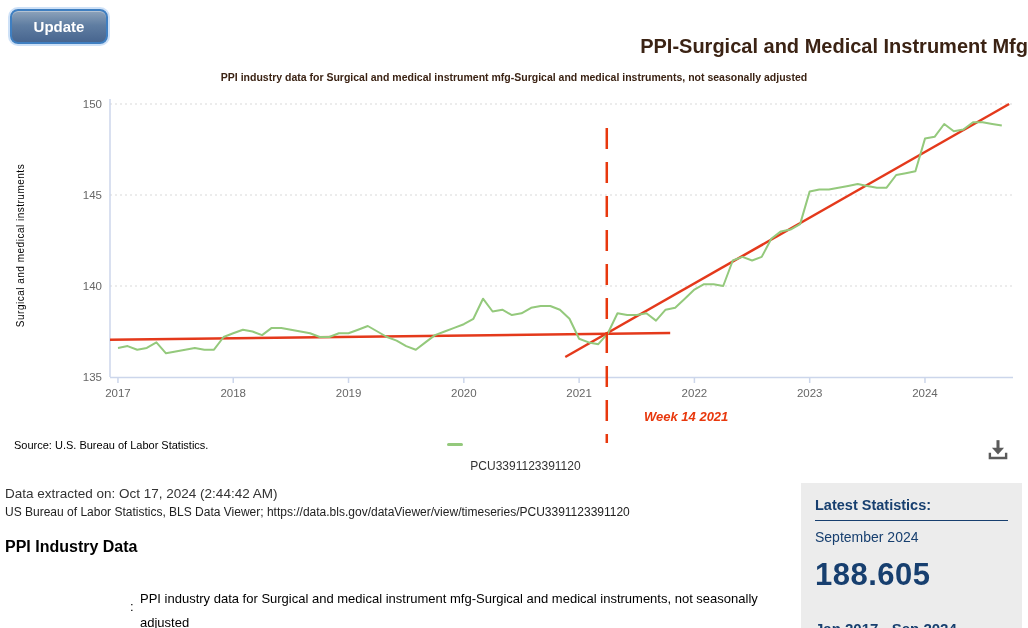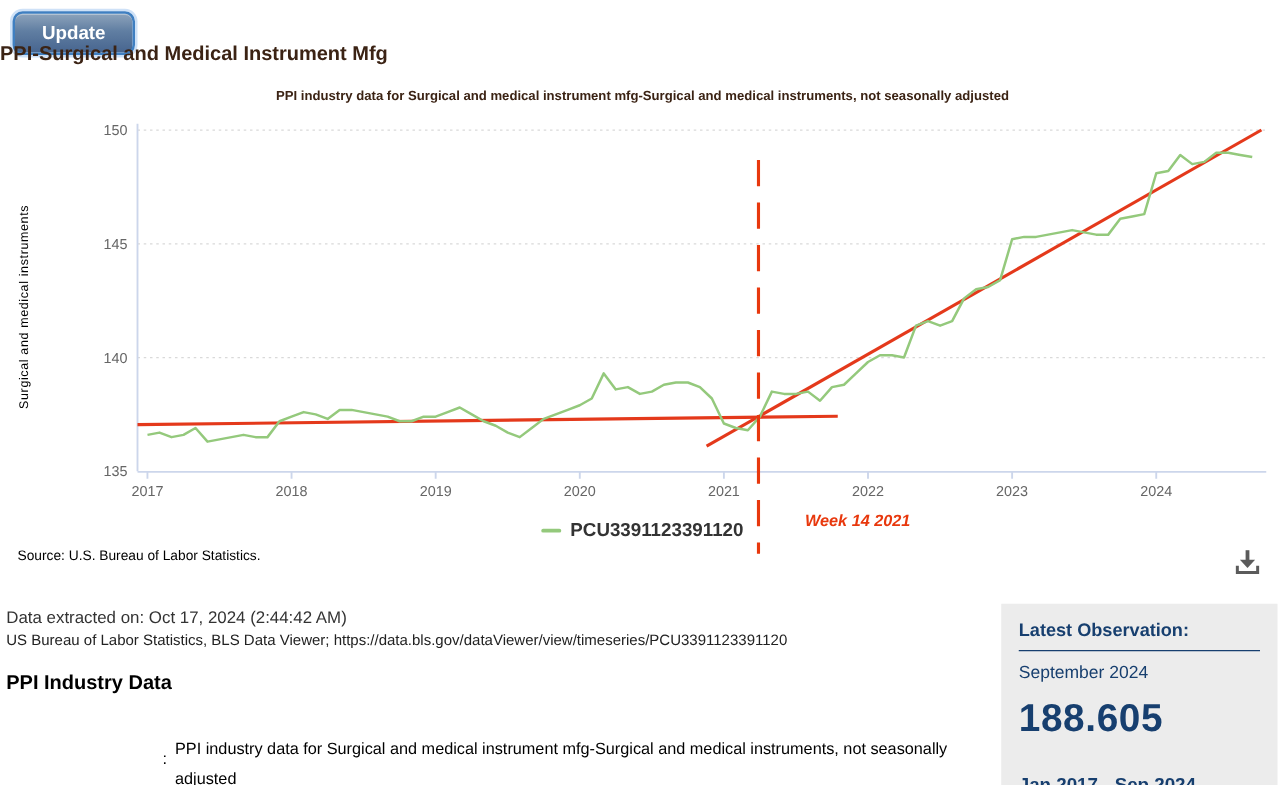--- a/index.html
+++ b/index.html
@@ -7,41 +7,41 @@
         font-family:"Liberation Sans",sans-serif;}
 
   
   .update-btn{position:absolute;left:10px;top:9px;width:98px;height:35px;border-radius:8px;
     border:2px solid #3f7fc1;background:linear-gradient(#8da3bb,#607ea2 45%,#47658f);
     color:#fff;font-weight:bold;font-size:15px;font-family:"Liberation Sans",sans-serif;
     box-shadow:0 0 0 2px rgba(165,200,240,.55), inset 0 1px 0 rgba(255,255,255,.35);
     cursor:pointer;}
 
   
-  .chart-title{position:absolute;left:0;right:0;top:35px;text-align:left;
-    font-size:16px;font-weight:bold;color:#3b2314;}
+  .chart-title{position:absolute;left:0;right:0;top:35px;text-align:right;
+    font-size:20px;font-weight:bold;color:#3b2314;}
   .chart-subtitle{position:absolute;left:0;right:0;top:71px;text-align:center;
     font-size:10.5px;font-weight:bold;color:#3b2314;}
   .ytitle{position:absolute;top:240px;left:-120px;width:280px;text-align:center;
     transform:rotate(-90deg);font-size:10px;color:#000;letter-spacing:.5px;}
 
   
   #plot{position:absolute;left:0;top:85px;}
   #plot .grid{stroke:#d9d9d9;stroke-width:1;stroke-dasharray:2,3;}
   #plot .axis{stroke:#ccd6eb;stroke-width:1.5;fill:none;}
   #plot .xlab{fill:#666;font-size:11.5px;text-anchor:middle;font-family:"Liberation Sans",sans-serif;}
   #plot .ylab{fill:#666;font-size:11.5px;text-anchor:end;font-family:"Liberation Sans",sans-serif;}
   #plot .series-green{fill:none;stroke:#94c97c;stroke-width:2;stroke-linejoin:round;}
   #plot .trend{stroke:#e4391b;stroke-width:2.5;}
   #plot .vline{stroke:#e8380d;stroke-width:2.5;stroke-dasharray:21,13;}
 
   .legend{position:absolute;left:0;right:0;top:416px;display:flex;justify-content:center;
     align-items:center;gap:7px;}
   .legend .swatch{width:16px;height:3px;background:#94c97c;border-radius:2px;}
-  .legend .lg-label{font-size:15px;font-weight:bold;color:#333;}
+  .legend .lg-label{font-size:12px;font-weight:normal;color:#333;margin-top:43px;}
 
   .week-annot{position:absolute;left:644px;top:409px;font-size:13px;font-weight:bold;
     font-style:italic;color:#e8380d;}
 
   .chart-notes{position:absolute;left:14px;top:438px;font-size:11px;color:#000;line-height:15px;}
 
   .dl-icon{position:absolute;left:985px;top:438px;width:26px;height:26px;cursor:pointer;}
 
   
   .extracted{position:absolute;left:5px;top:486px;font-size:13.5px;color:#333;}
@@ -122,19 +122,19 @@
 
   <div class="extracted">Data extracted on: Oct 17, 2024 (2:44:42 AM)</div>
   <div class="source-line">US Bureau of Labor Statistics, BLS Data Viewer; https://data.bls.gov/dataViewer/view/timeseries/PCU3391123391120</div>
   <div class="section-heading">PPI Industry Data</div>
 
   <div class="series-label">Series Title</div>
   <div class="series-colon">:</div>
   <div class="series-value">PPI industry data for Surgical and medical instrument mfg-Surgical and medical instruments, not seasonally adjusted</div>
 
   <div class="latest-panel">
-    <div class="lp-heading">Latest Observation:</div>
+    <div class="lp-heading">Latest Statistics:</div>
     <div class="lp-period">September 2024</div>
     <div class="lp-value">188.605</div>
     <div class="lp-range">Jan 2017 - Sep 2024</div>
   </div>
 
 </div>
 
 </body></html>

